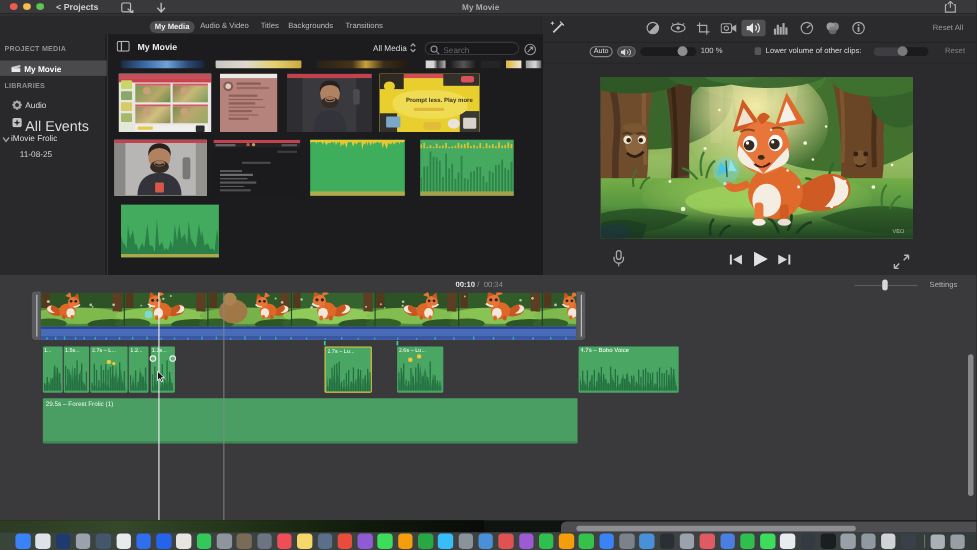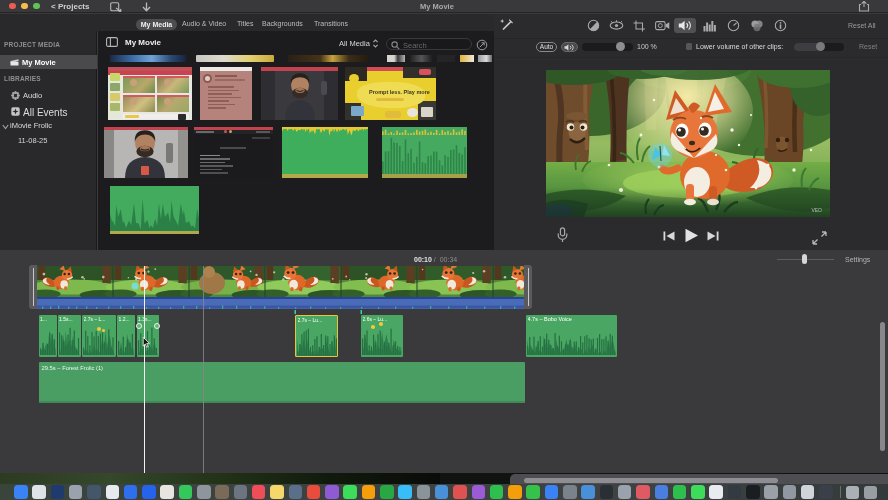--- a/index.html
+++ b/index.html
@@ -57,21 +57,21 @@
           <ellipse cx="2.4" cy="6.6" rx="1.3" ry="1.3"></ellipse>
           <ellipse cx="6.6" cy="6.6" rx="1.3" ry="1.3"></ellipse>
         </g>
   <circle cx="4.5" cy="4.5" r="1.4" fill="#29292b"></circle>
  </svg>
  <div class="abs" style="left:23px;top:60px;font-size:7.5px;color:#dcdcde;">Audio</div>
  <svg class="abs" style="left:11px;top:75.5px;" width="9" height="9" viewBox="0 0 9 9">
   <rect x="0.3" y="0.3" width="8.4" height="8.4" rx="1.6" fill="#c3c3c5"></rect>
   <path d="M4.5 1.4 L5.3 3.7 L7.6 4.5 L5.3 5.3 L4.5 7.6 L3.7 5.3 L1.4 4.5 L3.7 3.7 Z" fill="#29292b"></path>
  </svg>
- <div class="abs" style="left:23px;top:76px;font-size:10px;color:#dcdcde;">All Events</div>
+ <div class="abs" style="left:23px;top:76px;font-size:13px;color:#dcdcde;">All Events</div>
  <svg class="abs" style="left:2px;top:92.5px;" width="7" height="6" viewBox="0 0 7 6">
         <path d="M0.8 1 L3.5 4.5 L6.2 1" stroke="#a0a0a2" stroke-width="1.2" fill="none"></path>
       </svg>
  <div class="abs" style="left:10px;top:90px;font-size:7.5px;color:#dcdcde;">iMovie Frolic</div>
  <div class="abs" style="left:18px;top:104.5px;font-size:7.5px;color:#d4d4d6;">11-08-25</div>
 </div>
 
 <div class="abs" style="left:98px;top:31px;width:396px;height:219px;background:#1c1c1e;">
  <svg class="abs" style="left:8px;top:6px;" width="12" height="10" viewBox="0 0 12 10">
    <rect x="0.6" y="0.6" width="10.8" height="8.8" rx="1.5" fill="none" stroke="#b5b5b7" stroke-width="1.1"></rect>

